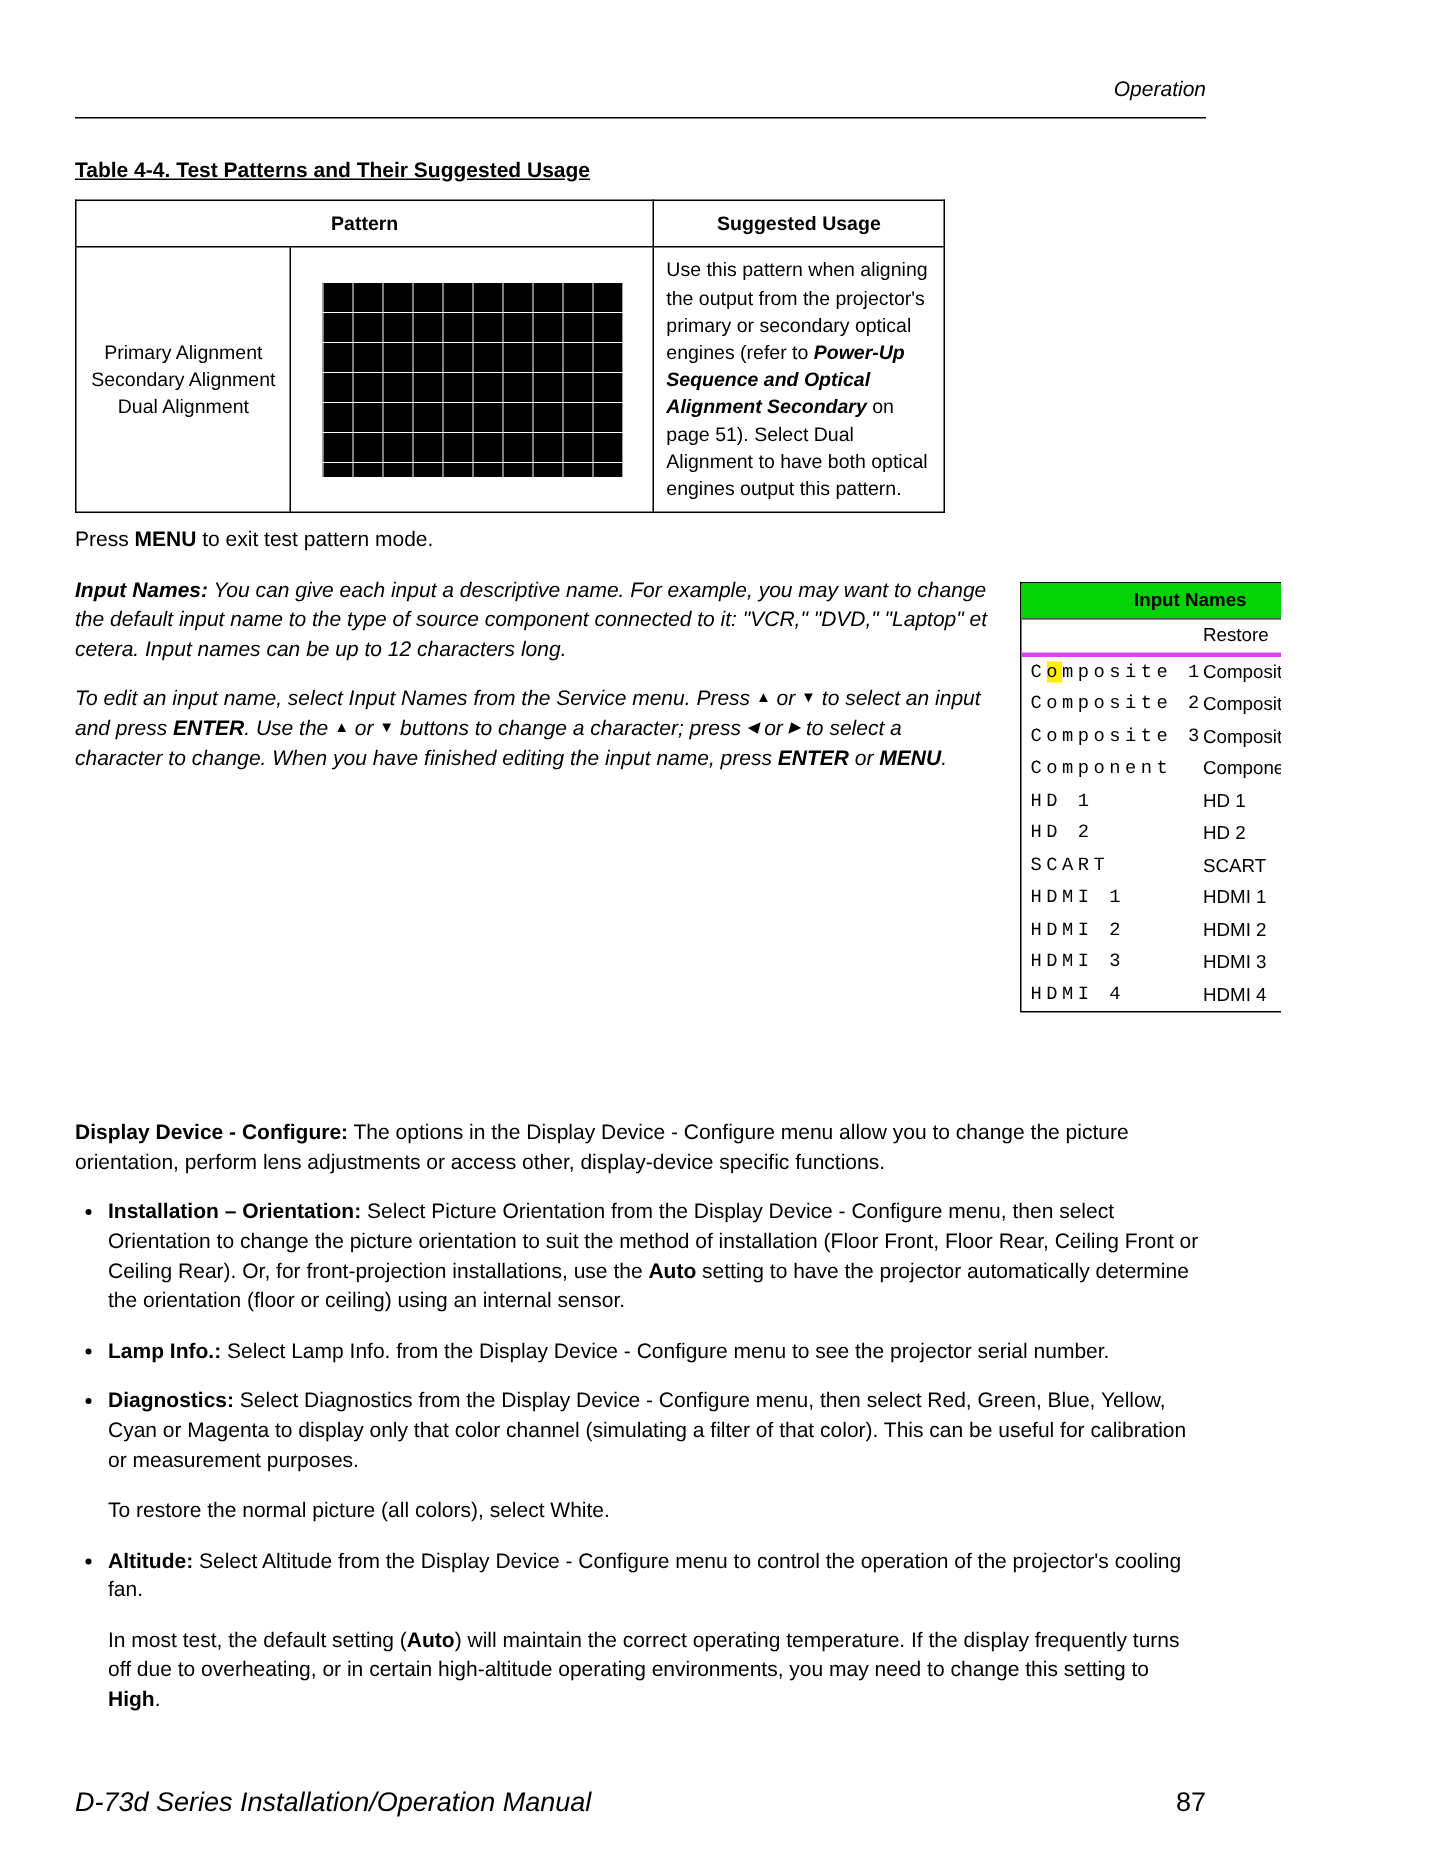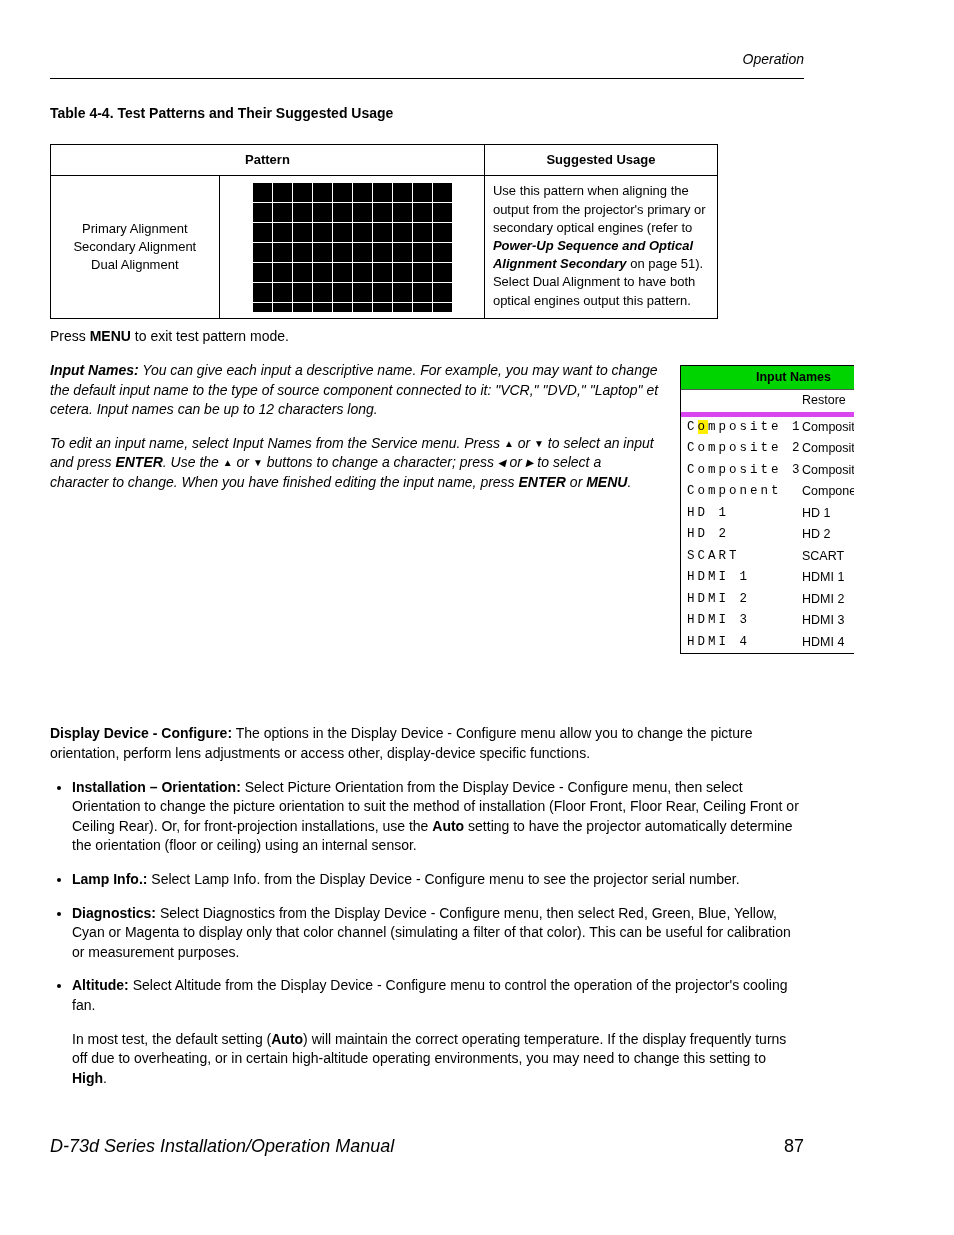--- a/index.html
+++ b/index.html
@@ -17,25 +17,26 @@
     font-style: italic;
     margin-bottom: 8px;
   }
   hr.top-rule {
     border: none;
     border-top: 1px solid #000;
     margin: 0 0 25px 0;
   }
   .table-title {
     font-weight: bold;
-    margin-bottom: 21px;
+    margin-bottom: 10px;
+    text-decoration: underline;
   }
   table.pattern-table {
     border-collapse: collapse;
-    width: 668px;
+    width: 580px;
     margin-bottom: 8px;
   }
   table.pattern-table th, table.pattern-table td {
     border: 1px solid #000;
     padding: 6px 8px;
     vertical-align: top;
     font-size: 13px;
   }
   table.pattern-table th {
     font-weight: bold;
@@ -99,21 +100,21 @@
     letter-spacing: 3px;
     white-space: nowrap;
     overflow: hidden;
   }
   .inb-row .right {
     flex: 1;
   }
   .inb-restore-row {
     display: flex;
     padding: 2px 6px;
-    border-bottom: 5px solid #d946ef;
+    border-bottom: 3px solid #d946ef;
   }
   .inb-restore-row .left { flex:0 0 115px;}
   .inb-restore-row .right { flex:1; }
   .highlight-char {
     background: #ffee00;
     padding: 0 0px;
   }
   .arrow {
     font-size: 10px;
     vertical-align: middle;
@@ -239,20 +240,21 @@
 
 <ul class="bullets">
   <li>
     <b>Installation – Orientation:</b><span> Select Picture Orientation from the Display Device - Configure menu, then select Orientation to change the picture orientation to suit the method of installation (Floor Front, Floor Rear, Ceiling Front or Ceiling Rear). Or, for front-projection installations, use the </span><b>Auto</b><span> setting to have the projector automatically determine the orientation (floor or ceiling) using an internal sensor.</span>
   </li>
   <li>
     <b>Lamp Info.:</b><span> Select Lamp Info. from the Display Device - Configure menu to see the projector serial number.</span>
   </li>
   <li>
     <b>Diagnostics:</b><span> Select Diagnostics from the Display Device - Configure menu, then select Red, Green, Blue, Yellow, Cyan or Magenta to display only that color channel (simulating a filter of that color). This can be useful for calibration or measurement purposes.</span>
+    <p>To restore the normal picture (all colors), select White.</p>
   </li>
   <li>
     <b>Altitude:</b><span> Select Altitude from the Display Device - Configure menu to control the operation of the projector's cooling fan.</span>
     <p><span>In most test, the default setting (</span><b>Auto</b><span>) will maintain the correct operating temperature. If the display frequently turns off due to overheating, or in certain high-altitude operating environments, you may need to change this setting to </span><b>High</b><span>.</span></p>
   </li>
 </ul>
 
 <div class="footer">
   <span>D-73d Series Installation/Operation Manual</span>
   <span class="pg">87</span>

